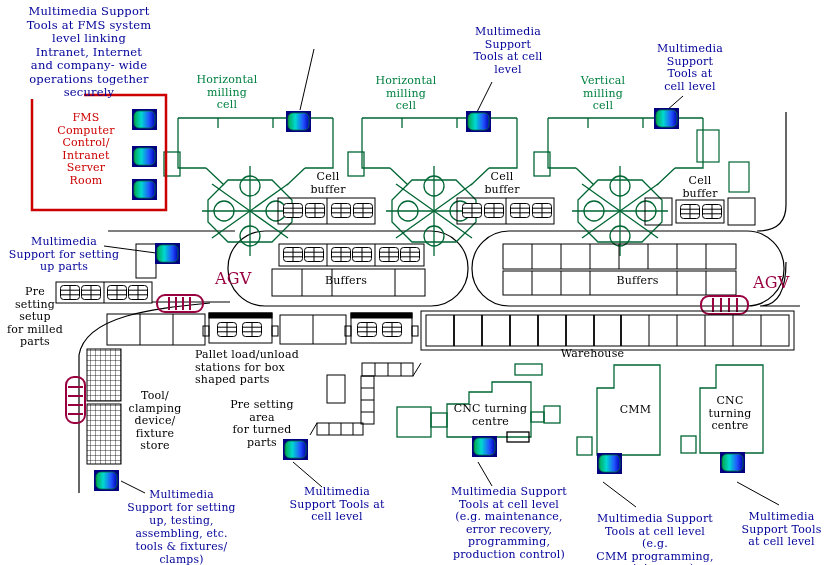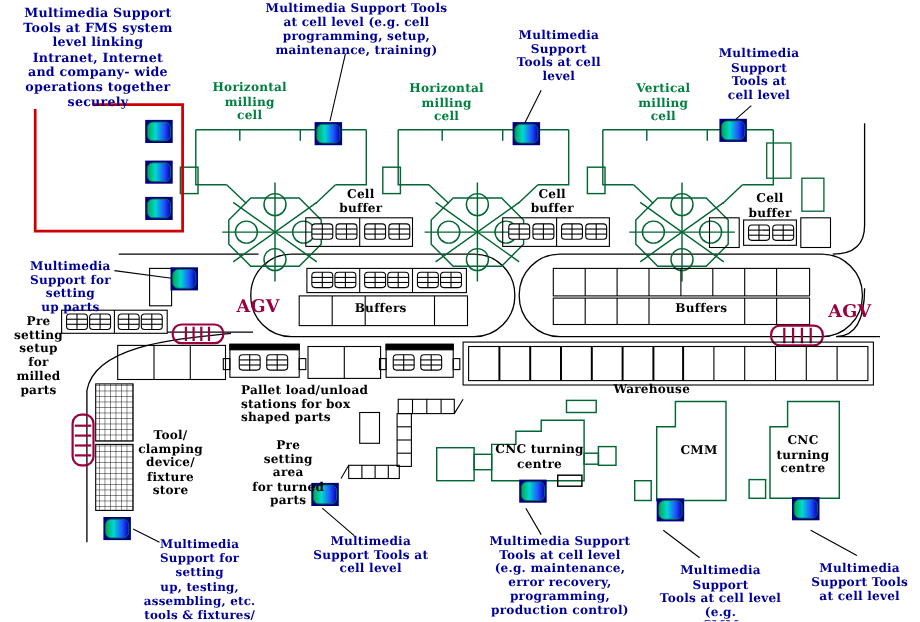--- a/index.html
+++ b/index.html
@@ -1,19 +1,19 @@
 <!DOCTYPE html>
 <html><head>
 <meta charset="utf-8">
 <style>
   html,body{margin:0;padding:0;background:#fff;}
   #stage{position:relative;width:836px;height:565px;background:#fff;overflow:hidden;
          font-family:"DejaVu Serif",serif;}
   #stage svg.bg{position:absolute;left:0;top:0;}
-  .lbl{position:absolute;font-weight:bold;white-space:pre-line;text-align:center;
+  .lbl{position:absolute;font-weight:normal;white-space:pre-line;text-align:center;
        font-size:11px;line-height:12.5px;letter-spacing:.2px;}
   .blue{color:#000099;}
   .green{color:#008040;}
   .red{color:#CC0000;}
   .black{color:#000000;}
   .maroon{color:#990040;font-size:16px;margin-left:13px;}
   .big{font-size:11.5px;line-height:13.5px;}
   .small{font-size:10.8px;line-height:13px;}
   .left{text-align:left;}
 </style>
@@ -282,43 +282,45 @@
   </g>
 </svg>
 
   <div class="lbl blue big" style="left:8px;top:5px;width:162px;">Multimedia Support
 Tools at FMS system
 level linking
 Intranet, Internet
 and company- wide
 operations together
 securely</div>
-  <div class="lbl blue" style="left:238px;top:2px;width:172px;">Multimedia Support Tools
-at cell level (e.g. cell
-programming, setup,
-maintenance, training)</div>
   <div class="lbl blue" style="left:460px;top:26px;width:96px;">Multimedia
 Support
 Tools at cell
 level</div>
   <div class="lbl blue" style="left:648px;top:43px;width:84px;">Multimedia
 Support
 Tools at
 cell level</div>
 
   <div class="lbl green" style="left:189px;top:74px;width:76px;">Horizontal
 milling
 cell</div>
   <div class="lbl green" style="left:368px;top:75px;width:76px;">Horizontal
 milling
 cell</div>
   <div class="lbl green" style="left:572px;top:75px;width:62px;">Vertical
 milling
 cell</div>
 
+  <div class="lbl red" style="left:50px;top:112px;width:72px;">FMS
+Computer
+Control/
+Intranet
+Server
+Room</div>
 
   <div class="lbl blue" style="left:4px;top:236px;width:120px;">Multimedia
 Support for setting
 up parts</div>
   <div class="lbl maroon" style="left:202px;top:273px;width:36px;">AGV</div>
   <div class="lbl maroon" style="left:740px;top:277px;width:36px;">AGV</div>
   <div class="lbl black" style="left:4px;top:286px;width:62px;">Pre
 setting
 setup
 for milled
@@ -327,21 +329,21 @@
   <div class="lbl black" style="left:293px;top:171px;width:70px;">Cell
 buffer</div>
   <div class="lbl black" style="left:467px;top:171px;width:70px;">Cell
 buffer</div>
   <div class="lbl black" style="left:668px;top:175px;width:64px;">Cell
 buffer</div>
 
   <div class="lbl black" style="left:310px;top:275px;width:72px;">Buffers</div>
   <div class="lbl black" style="left:600px;top:275px;width:75px;">Buffers</div>
 
-  <div class="lbl black left" style="left:195px;top:349px;width:130px;margin-left:24px;">Pallet load/unload
+  <div class="lbl black left" style="left:195px;top:349px;width:130px;">Pallet load/unload
 stations for box
 shaped parts</div>
   <div class="lbl black" style="left:545px;top:348px;width:95px;">Warehouse</div>
   <div class="lbl black" style="left:124px;top:390px;width:62px;">Tool/
 clamping
 device/
 fixture
 store</div>
   <div class="lbl black" style="left:228px;top:399px;width:68px;">Pre setting
 area

